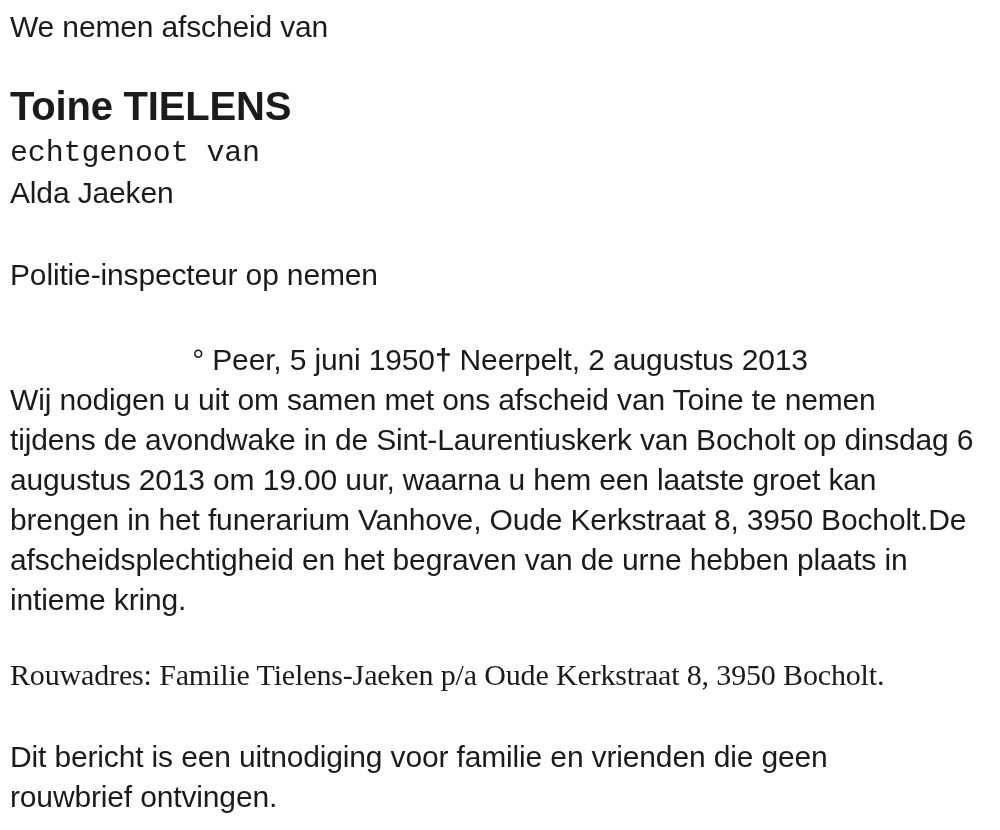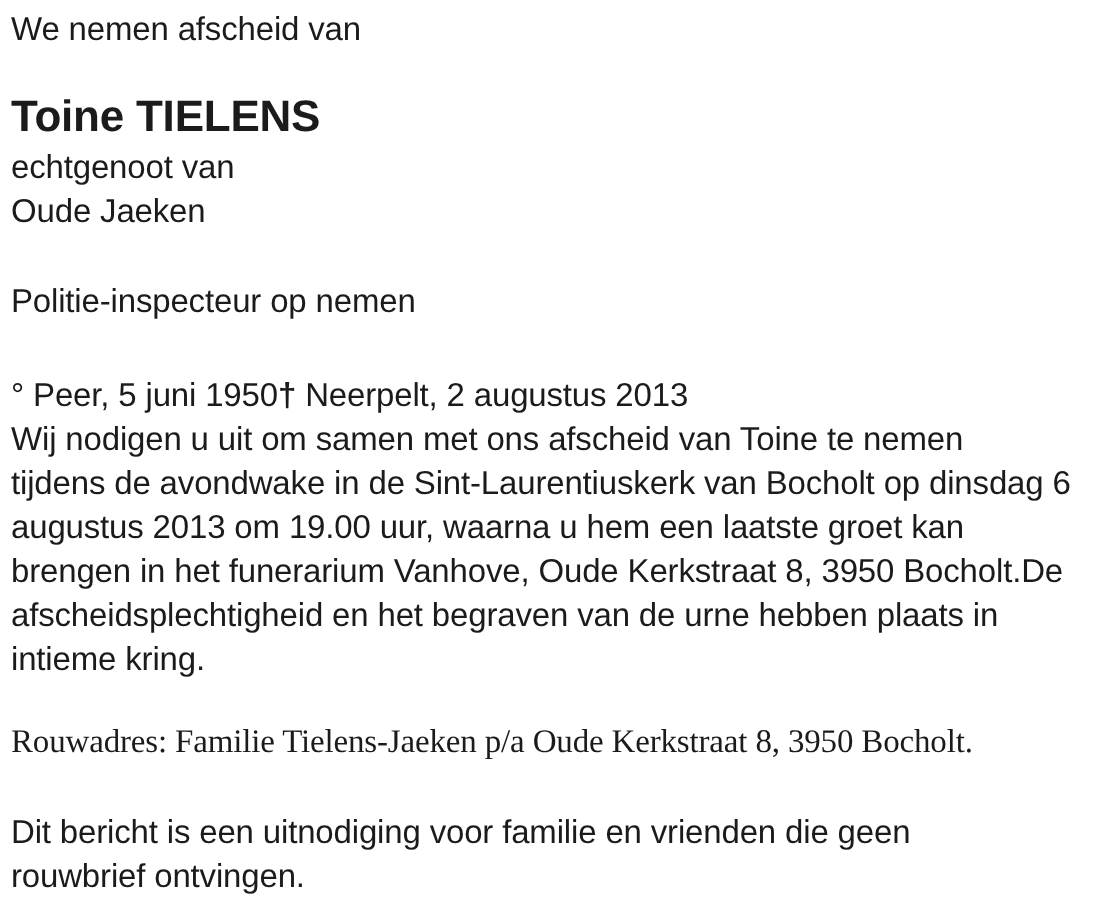--- a/index.html
+++ b/index.html
@@ -31,26 +31,28 @@
   .name {
     margin: 35px 0 0 0;
     font-size: 40px;
     line-height: 48px;
     font-weight: 700;
     letter-spacing: -0.2px;
     white-space: pre;
   }
   .relation {
     margin-top: 3px !important;
+    font-family: Liberation Mono, monospace;
   }
   .profession {
     margin-top: 42px !important;
   }
   .dates {
     margin-top: 45px !important;
+    text-align: center;
   }
   .dates .dagger {
     font-weight: 700;
   }
   .invitation {
     margin-top: 0 !important;
   }
   .address {
     margin-top: 35px !important;
     font-family: Liberation Serif, serif;
@@ -59,21 +61,21 @@
     margin-top: 42px !important;
   }
 </style>
 </head>
 <body>
 
 <main class="page">
   <p class="intro">We nemen afscheid van</p>
   <h1 class="name">Toine TIELENS</h1>
   <p class="relation">echtgenoot van</p>
-  <p class="spouse">Oude Jaeken</p>
+  <p class="spouse">Alda Jaeken</p>
   <p class="profession">Politie-inspecteur op nemen</p>
   <p class="dates"><span>° Peer, 5 juni 1950</span><span class="dagger">†</span><span> Neerpelt, 2 augustus 2013</span></p>
   <p class="invitation">Wij nodigen u uit om samen met ons afscheid van Toine te nemen
 tijdens de avondwake in de Sint-Laurentiuskerk van Bocholt op dinsdag 6
 augustus 2013 om 19.00 uur, waarna u hem een laatste groet kan
 brengen in het funerarium Vanhove, Oude Kerkstraat 8, 3950 Bocholt.De
 afscheidsplechtigheid en het begraven van de urne hebben plaats in
 intieme kring.</p>
   <p class="address">Rouwadres: Familie Tielens-Jaeken p/a Oude Kerkstraat 8, 3950 Bocholt.</p>
   <p class="notice">Dit bericht is een uitnodiging voor familie en vrienden die geen

